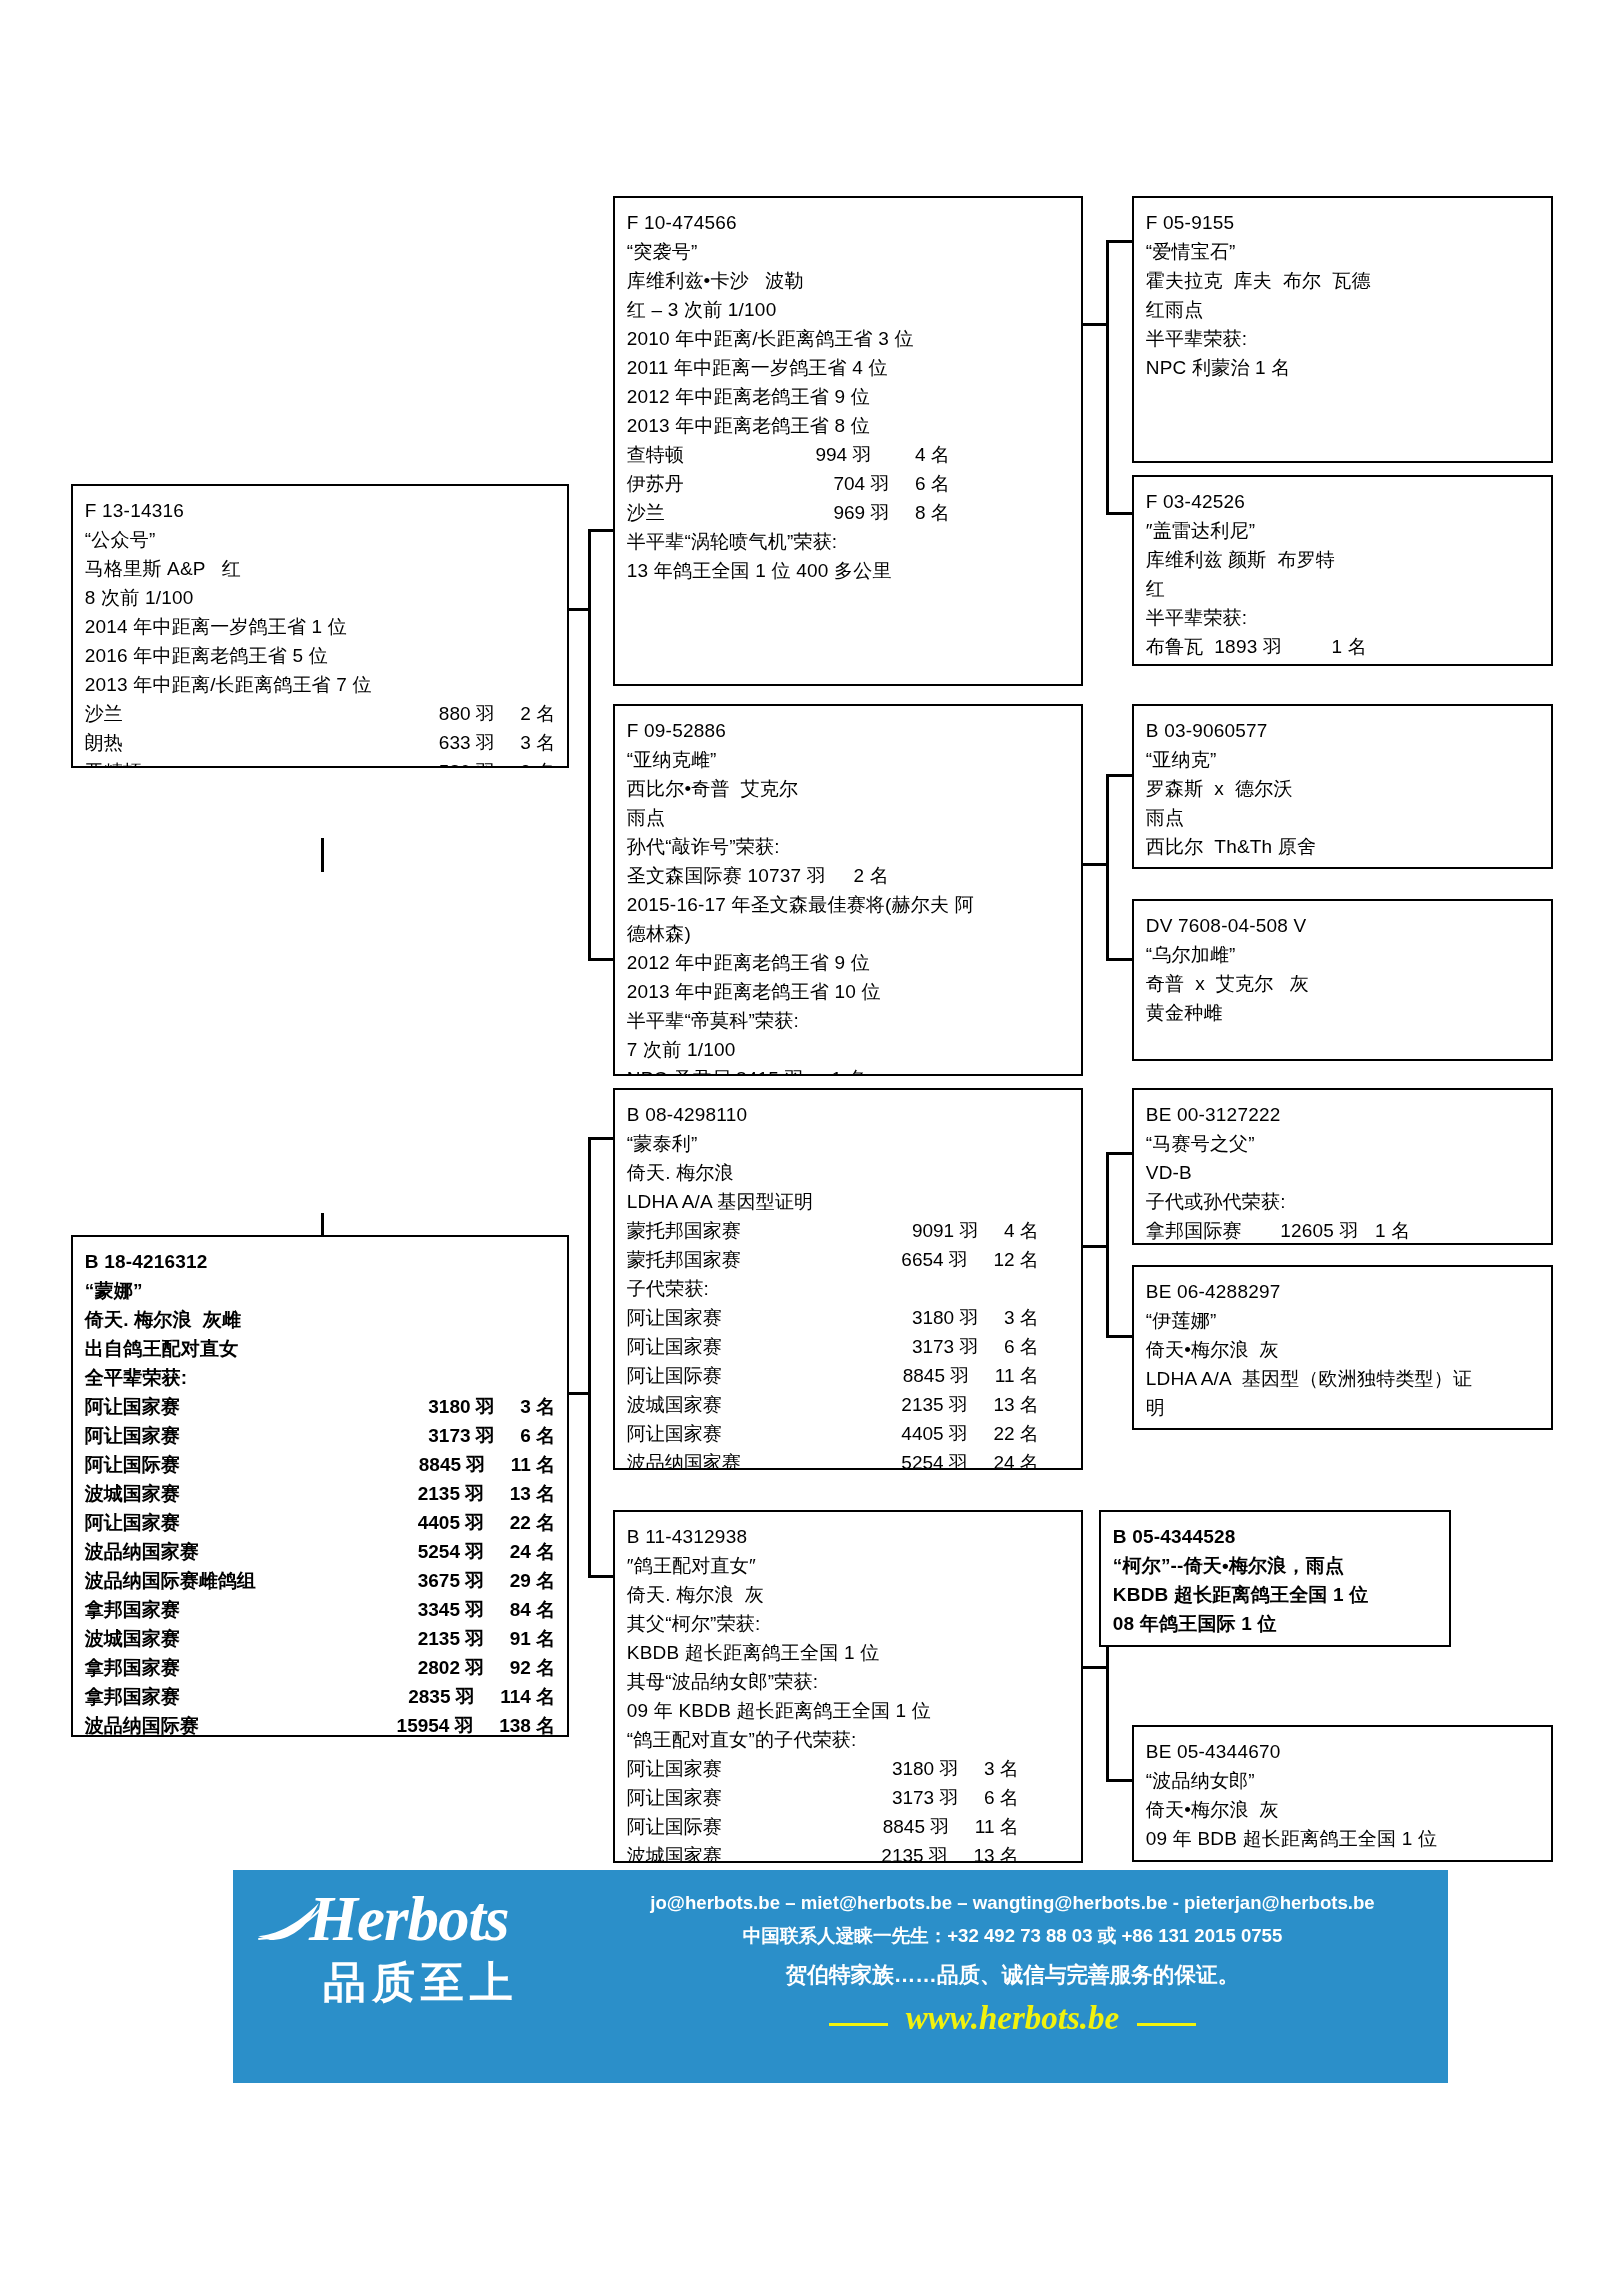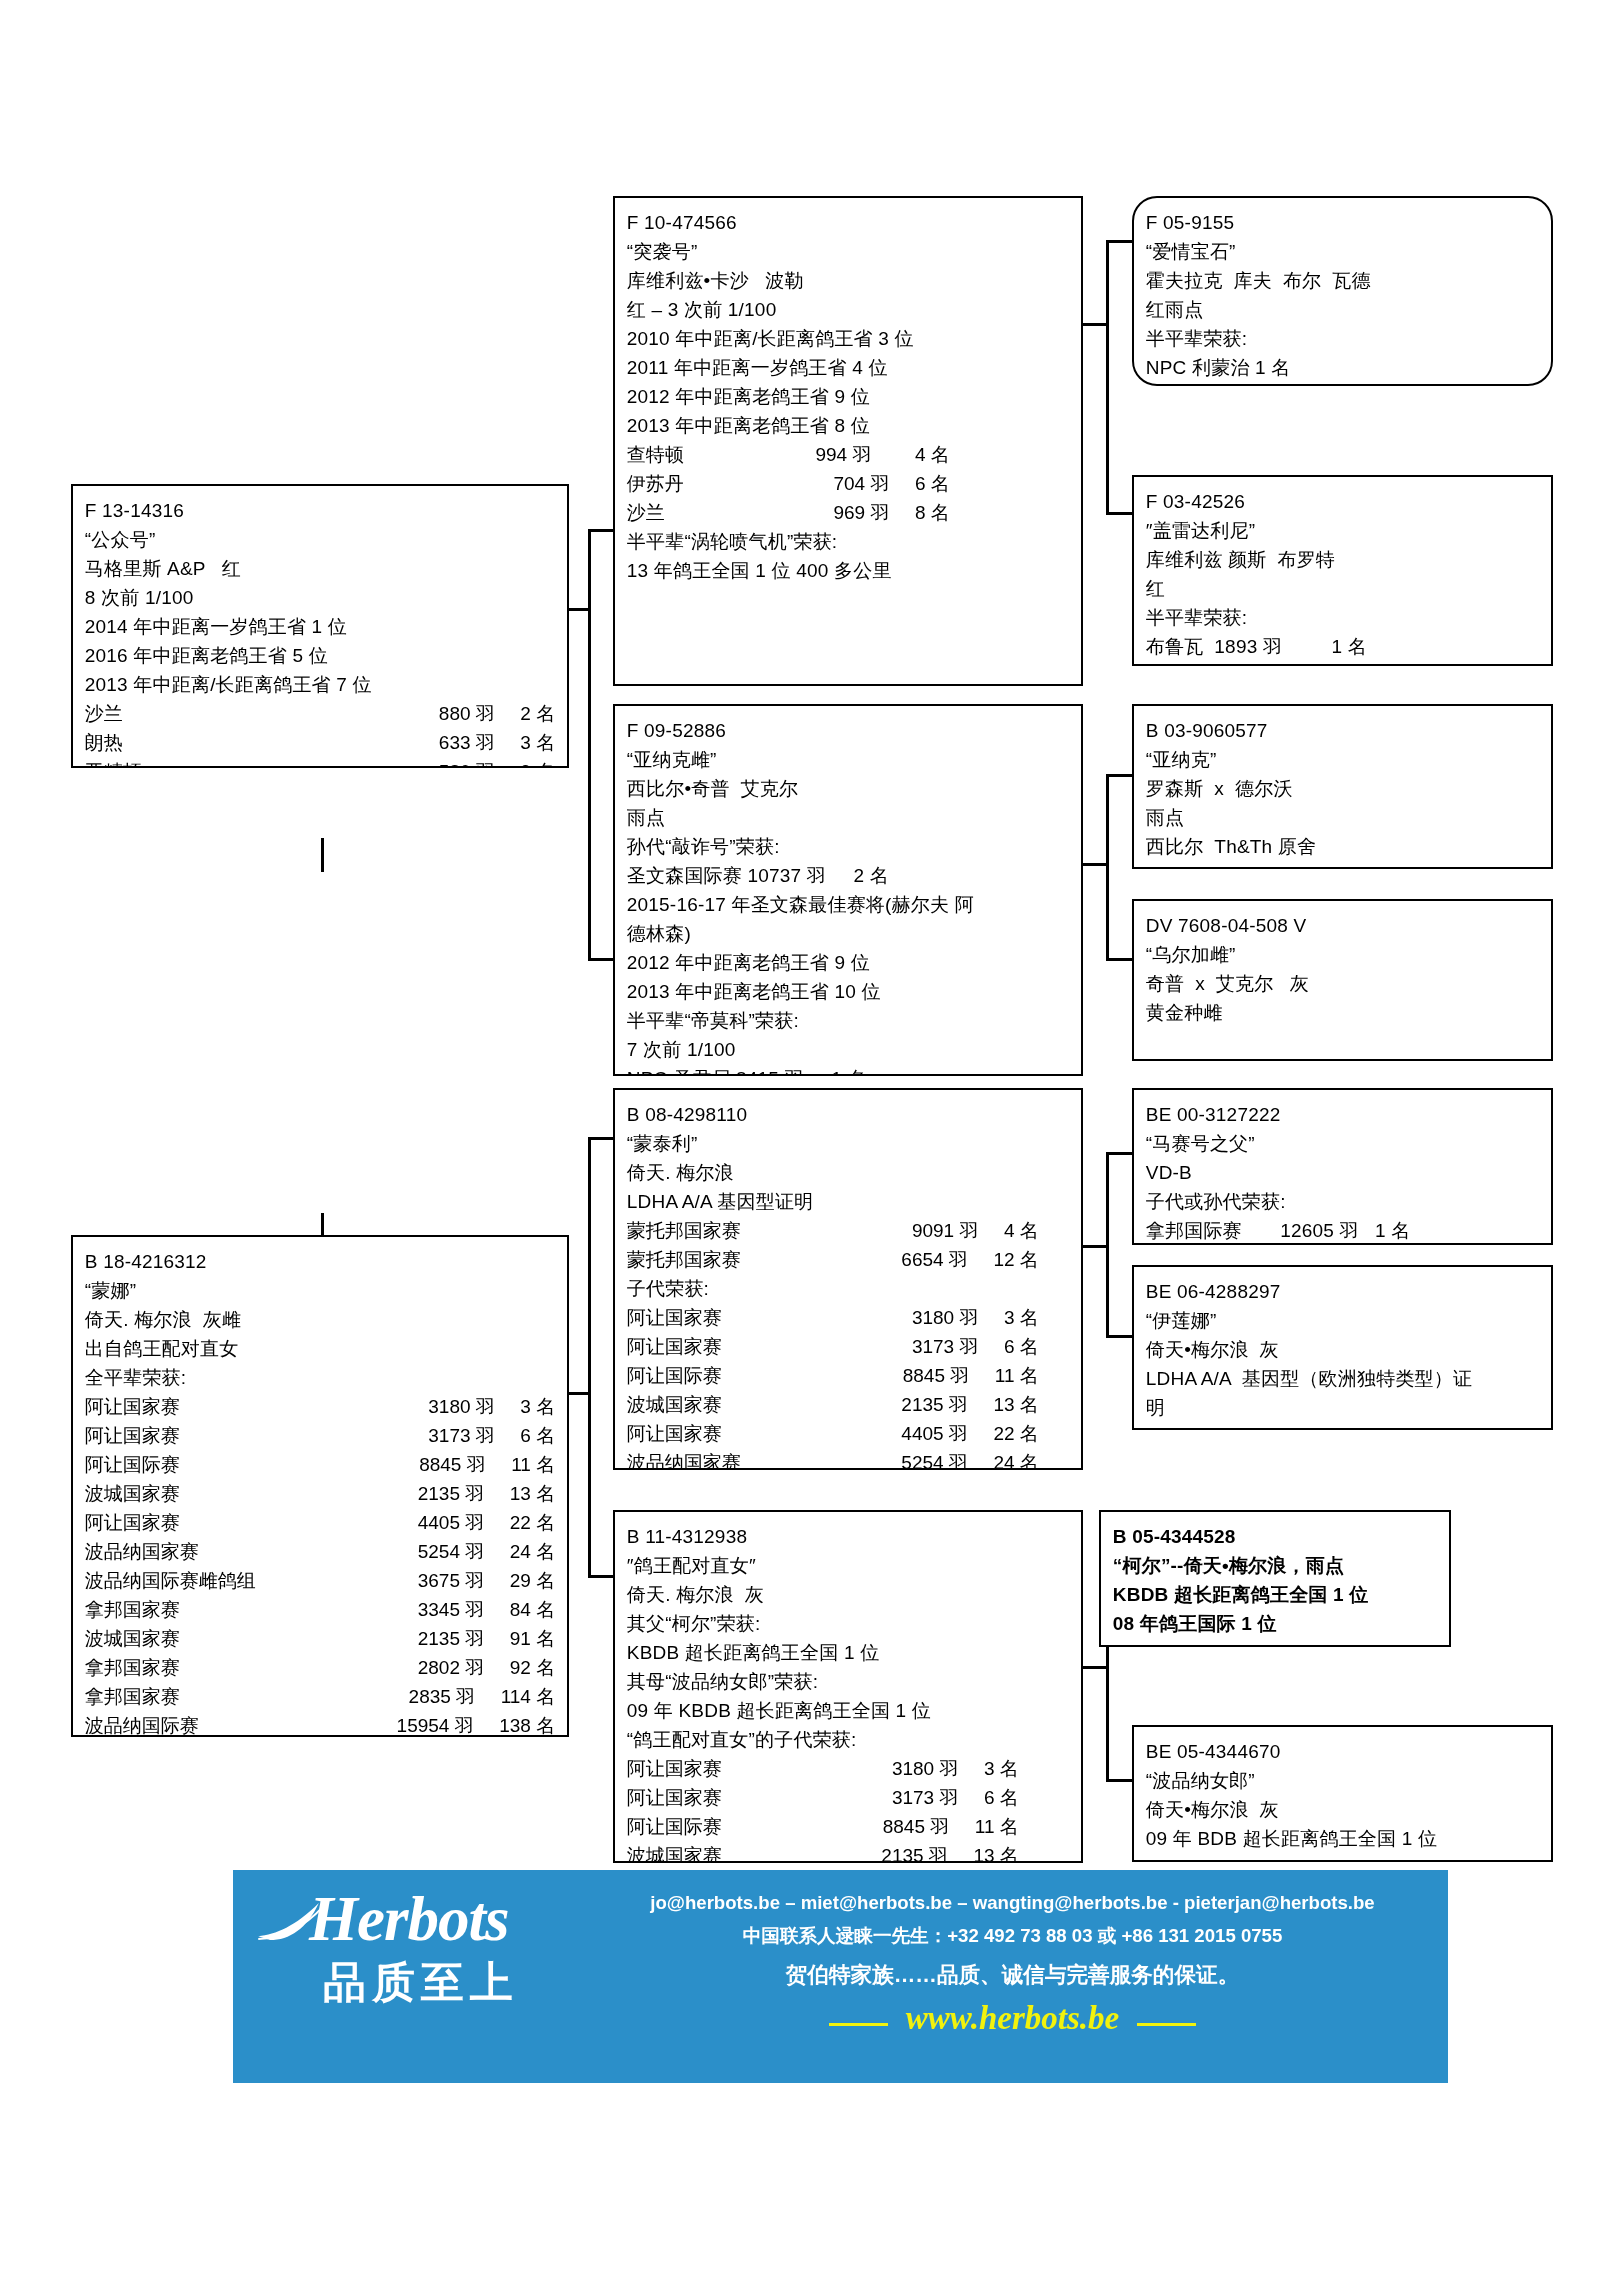--- a/index.html
+++ b/index.html
@@ -183,21 +183,21 @@
     <div class="line">2013 年中距离/长距离鸽王省 7 位</div>
     <div class="row"><span class="r-name">沙兰</span><span class="r-num">880 羽</span><span class="r-pos">2 名</span></div>
     <div class="row"><span class="r-name">朗热</span><span class="r-num">633 羽</span><span class="r-pos">3 名</span></div>
     <div class="row"><span class="r-name">亚精顿</span><span class="r-num">580 羽</span><span class="r-pos">3 名</span></div>
     <div class="row"><span class="r-name">布鲁瓦</span><span class="r-num">731 羽</span><span class="r-pos">5 名</span></div>
     <div class="row"><span class="r-name">亚精顿</span><span class="r-num">1180 羽</span><span class="r-pos">6 名</span></div>
     <div class="row"><span class="r-name">沙兰</span><span class="r-num">1192 羽</span><span class="r-pos">9 名</span></div>
 
   </div>
 
-  <div class="box" style="left:71px; top:1223px; width:498px; height:502px;">
+  <div class="box" style="left:71px; top:1223px; width:498px; height:502px;font-weight:bold;">
     <div class="line">B 18-4216312</div>
     <div class="line">“蒙娜”</div>
     <div class="line">倚天. 梅尔浪  灰雌</div>
     <div class="line">出自鸽王配对直女</div>
     <div class="line">全平辈荣获:</div>
     <div class="row"><span class="r-name">阿让国家赛</span><span class="r-num">3180 羽</span><span class="r-pos">3 名</span></div>
     <div class="row"><span class="r-name">阿让国家赛</span><span class="r-num">3173 羽</span><span class="r-pos">6 名</span></div>
     <div class="row"><span class="r-name">阿让国际赛</span><span class="r-num">8845 羽</span><span class="r-pos">11 名</span></div>
     <div class="row"><span class="r-name">波城国家赛</span><span class="r-num">2135 羽</span><span class="r-pos">13 名</span></div>
     <div class="row"><span class="r-name">阿让国家赛</span><span class="r-num">4405 羽</span><span class="r-pos">22 名</span></div>
@@ -267,21 +267,21 @@
     <div class="line">KBDB 超长距离鸽王全国 1 位</div>
     <div class="line">其母“波品纳女郎”荣获:</div>
     <div class="line">09 年 KBDB 超长距离鸽王全国 1 位</div>
     <div class="line">“鸽王配对直女”的子代荣获:</div>
     <div class="row" style="width:392px;"><span class="r-name">阿让国家赛</span><span class="r-num">3180 羽</span><span class="r-pos">3 名</span></div>
     <div class="row" style="width:392px;"><span class="r-name">阿让国家赛</span><span class="r-num">3173 羽</span><span class="r-pos">6 名</span></div>
     <div class="row" style="width:392px;"><span class="r-name">阿让国际赛</span><span class="r-num">8845 羽</span><span class="r-pos">11 名</span></div>
     <div class="row" style="width:392px;"><span class="r-name">波城国家赛</span><span class="r-num">2135 羽</span><span class="r-pos">13 名</span></div>
   </div>
 
-  <div class="box" style="left:1132px; top:184px; width:421px; height:190px;border-radius:25px;">
+  <div class="box" style="left:1132px; top:184px; width:421px; height:267px;">
     <div class="line">F 05-9155</div>
     <div class="line">“爱情宝石”</div>
     <div class="line">霍夫拉克  库夫  布尔  瓦德</div>
     <div class="line">红雨点</div>
     <div class="line">半平辈荣获:</div>
     <div class="line">NPC 利蒙治 1 名</div>
   </div>
 
   <div class="box" style="left:1132px; top:463px; width:421px; height:191px;">
     <div class="line">F 03-42526</div>

